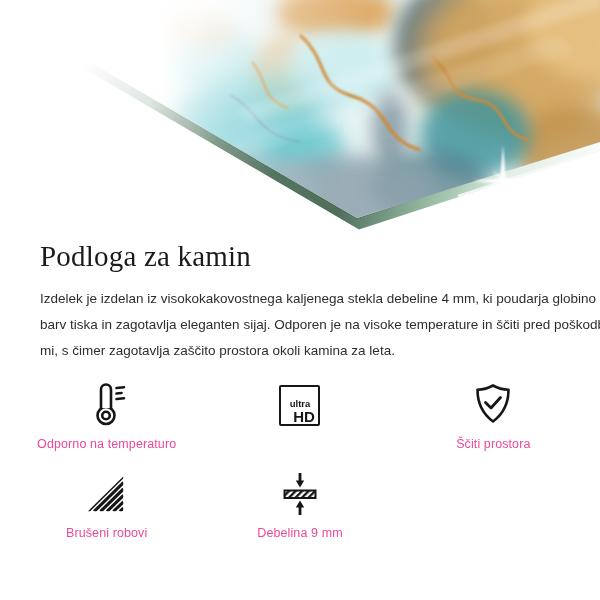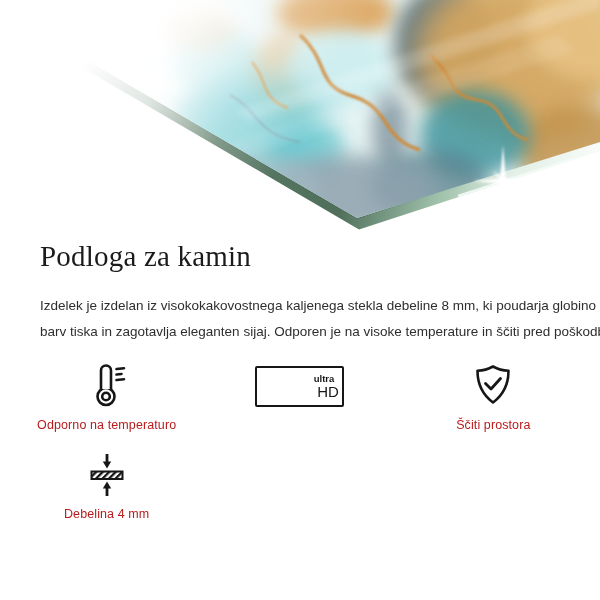--- a/index.html
+++ b/index.html
@@ -7,39 +7,38 @@
     width:600px;height:600px;overflow:hidden;background:#ffffff;
     font-family:"Liberation Sans","DejaVu Sans",sans-serif;
     -webkit-font-smoothing:antialiased;
   }
   .hero{width:600px;height:235px;position:relative;}
   .hero svg{display:block;}
   .content{padding:0 38px 0 40px;}
   .title{
     font-family:"Liberation Serif","DejaVu Serif",serif;
     font-weight:400;font-size:29px;line-height:34px;color:#1b1b1b;
-    letter-spacing:.2px;margin:4px 0 20px 0;
+    letter-spacing:.2px;margin:4px 0 13px 0;
   }
   .desc{font-size:13.5px;line-height:26px;color:#2e2e2e;}
   .desc div{white-space:nowrap;}
   .features{
     margin-top:16px;padding:0 10px;
     display:grid;grid-template-columns:1fr 1fr 1fr;row-gap:18px;
   }
   .feature{display:flex;flex-direction:column;align-items:center;}
   .icon-wrap{height:50px;display:flex;align-items:center;justify-content:center;margin-bottom:7px;}
-  .f-label{font-size:12.5px;color:#b91c1c;letter-spacing:.1px;}
+  .f-label{font-size:12.5px;color:#ec4899;letter-spacing:.1px;}
   .uhd-box{
     width:37px;height:37px;border:2.8px solid #161616;border-radius:2px;
-    display:flex;flex-direction:column;align-items:center;justify-content:center;
+    display:flex;flex-direction:column;align-items:center;justify-content:flex-end;
     color:#161616;
-    padding-left:48px;
   }
   .uhd-top{font-size:9.5px;font-weight:700;line-height:10px;}
-  .uhd-bottom{font-size:15px;font-weight:400;line-height:15px;margin-left:8px;}
+  .uhd-bottom{font-size:15px;font-weight:700;line-height:15px;margin-left:8px;}
 </style>
 </head>
 <body>
 
 <div class="hero">
   <svg width="600" height="235" viewBox="0 0 600 235">
     <defs>
       <clipPath id="face">
           <polygon points="148,-6 606,-6 606,140 357,218 64,47"></polygon>
         </clipPath>
@@ -118,22 +117,23 @@
       <circle r="3.2" fill="#ffffff"></circle>
     </g>
   </svg>
 </div>
 
 <div class="content">
   <h1 class="title">
     <span style="display:block">Podloga za kamin</span>
   </h1>
   <div class="desc">
-    <div>Izdelek je izdelan iz visokokakovostnega kaljenega stekla debeline 8 mm, ki poudarja globino</div>
+    <div>Izdelek je izdelan iz visokokakovostnega kaljenega stekla debeline 4 mm, ki poudarja globino</div>
     <div>barv tiska in zagotavlja eleganten sijaj. Odporen je na visoke temperature in ščiti pred poškodba-</div>
+    <div>mi, s čimer zagotavlja zaščito prostora okoli kamina za leta.</div>
   </div>
 </div>
 
 <div class="features">
 
   <div class="feature">
     <div class="icon-wrap">
       <svg width="48" height="48" viewBox="0 0 48 48" fill="none" stroke="#161616" stroke-width="2.6" stroke-linecap="round">
         <circle cx="23" cy="34.5" r="8.5"></circle>
         <path d="M18,27 L18,8.5 A5,5 0 0 1 28,8.5 L28,27" fill="#ffffff"></path>
@@ -159,33 +159,53 @@
     <div class="icon-wrap">
       <svg width="48" height="48" viewBox="0 0 48 48" fill="none" stroke="#161616" stroke-width="2.6" stroke-linecap="round" stroke-linejoin="round">
         <path d="M24,4.5 C28.5,7 34.5,8.6 39.5,8.8 C39.5,21.5 34.7,32.6 24,40.5 C13.3,32.6 8.5,21.5 8.5,8.8 C13.5,8.6 19.5,7 24,4.5 Z"></path>
         <path d="M16.5,21.5 L22,27 L31.5,16.5" stroke-width="2.8"></path>
       </svg>
     </div>
     <div class="f-label">Ščiti prostora</div>
   </div>
 
 
+  <div class="feature">
+    <div class="icon-wrap">
+      <svg width="44" height="44" viewBox="0 0 48 48">
+        <defs>
+            <clipPath id="triClip">
+              <polygon points="3,43 42,4.5 42,43"></polygon>
+            </clipPath>
+          </defs>
+        <g clip-path="url(#triClip)" stroke="#161616" stroke-width="3.4">
+          <line x1="3" y1="43" x2="42" y2="4.5"></line>
+          <line x1="10" y1="43" x2="42" y2="11.5"></line>
+          <line x1="17" y1="43" x2="42" y2="18.5"></line>
+          <line x1="24" y1="43" x2="42" y2="25.5"></line>
+          <line x1="31" y1="43" x2="42" y2="32.5"></line>
+          <line x1="38" y1="43" x2="42" y2="39.5"></line>
+        </g>
+      </svg>
+    </div>
+    <div class="f-label">Brušeni robovi</div>
+  </div>
 
   <div class="feature">
     <div class="icon-wrap">
       <svg width="48" height="48" viewBox="0 0 48 48">
         <defs>
           <pattern id="hatch" width="4.6" height="4.6" patternUnits="userSpaceOnUse" patternTransform="rotate(45)">
             <rect width="4.6" height="4.6" fill="#ffffff"></rect>
             <rect width="2.3" height="4.6" fill="#161616"></rect>
           </pattern>
         </defs>
         <rect x="8.5" y="20.5" width="31" height="7.5" fill="url(#hatch)" stroke="#161616" stroke-width="2"></rect>
         <line x1="24" y1="3" x2="24" y2="12.5" stroke="#161616" stroke-width="2.8"></line>
         <path d="M19.8,10.5 L24,17.5 L28.2,10.5 Z" fill="#161616"></path>
         <line x1="24" y1="45" x2="24" y2="35.5" stroke="#161616" stroke-width="2.8"></line>
         <path d="M19.8,37.5 L24,30.5 L28.2,37.5 Z" fill="#161616"></path>
       </svg>
     </div>
-    <div class="f-label">Debelina 4 mm</div>
+    <div class="f-label">Debelina 9 mm</div>
   </div>
 
 </div>
 
 </body></html>

